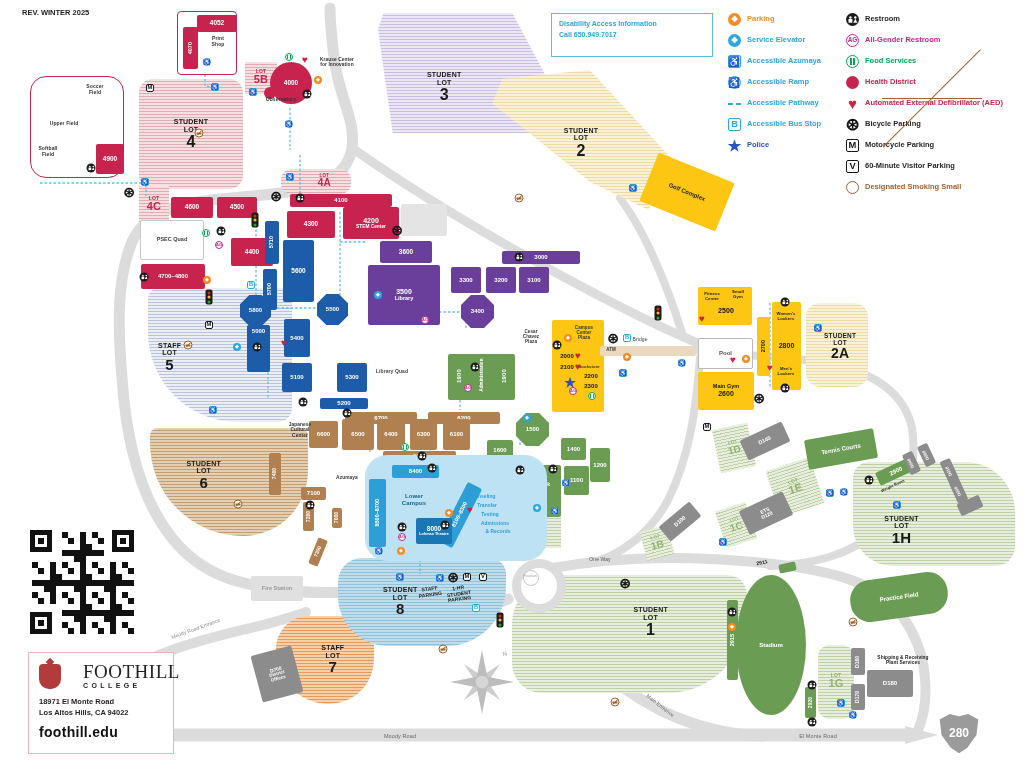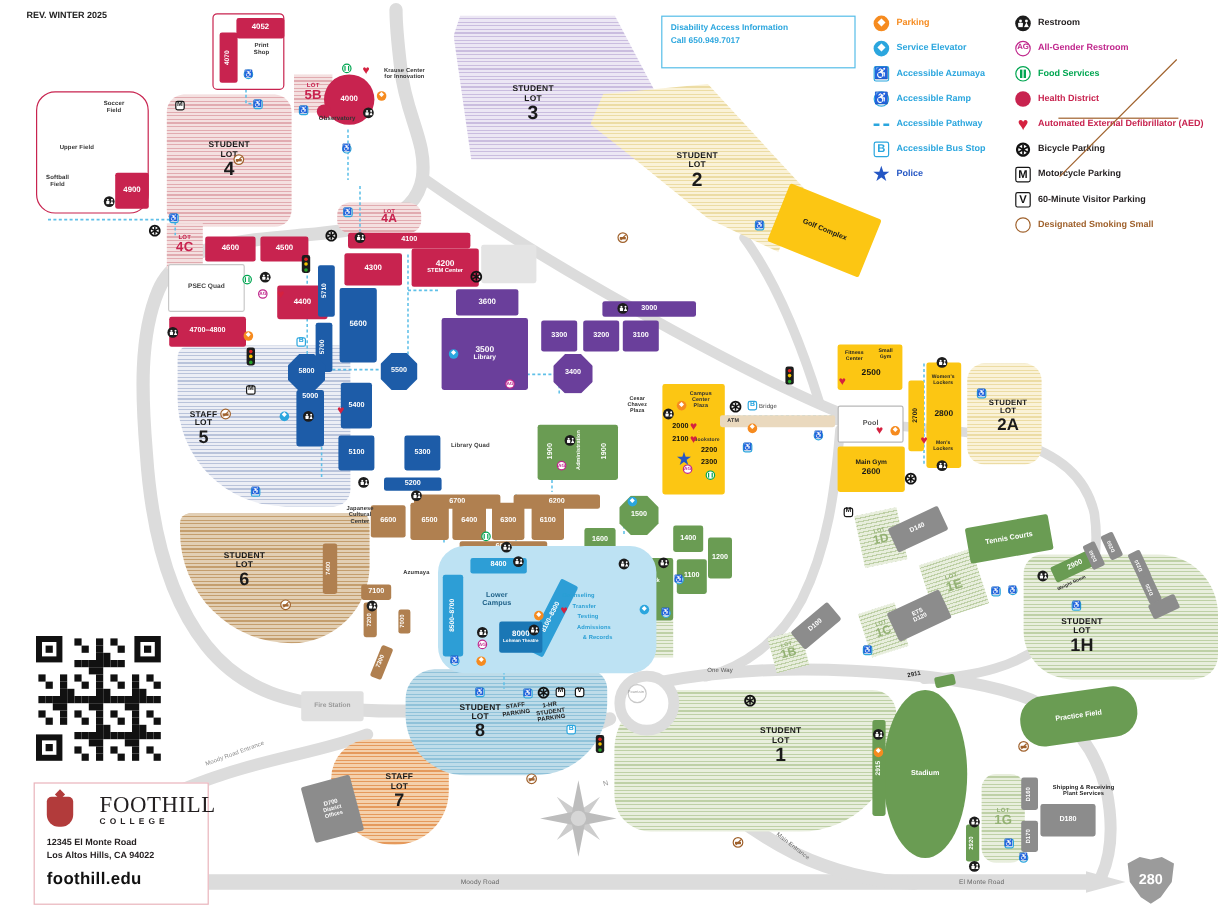--- a/index.html
+++ b/index.html
@@ -352,21 +352,21 @@
 
   <div class="card">
     <div class="logo-row">
       <span class="acorn"></span>
       <span>
         <div class="wordmark">FOOTHILL</div>
         <div class="college">COLLEGE</div>
       </span>
     </div>
     <div class="addr">
-      <div>12345 El Monte Road</div>
+      <div>18971 El Monte Road</div>
       <div>Los Altos Hills, CA 94022</div>
     </div>
     <div class="web">foothill.edu</div>
   </div>
 
   <div class="shield">280</div>
 <div class="lot t-pink" style="left: 139px; top: 79px; width: 104px; height: 110px; border-radius: 14px;">
       <div class="lotlbl" style="left: 50%; top: 50%;">
         <div style="font-size: 7px;">STUDENT</div>
         <div style="font-size: 7px;">LOT</div>

